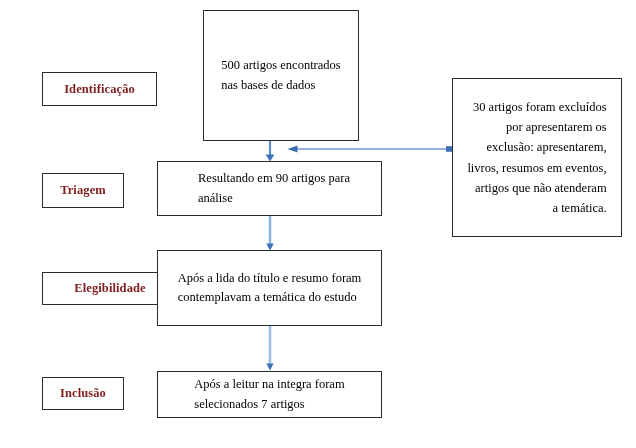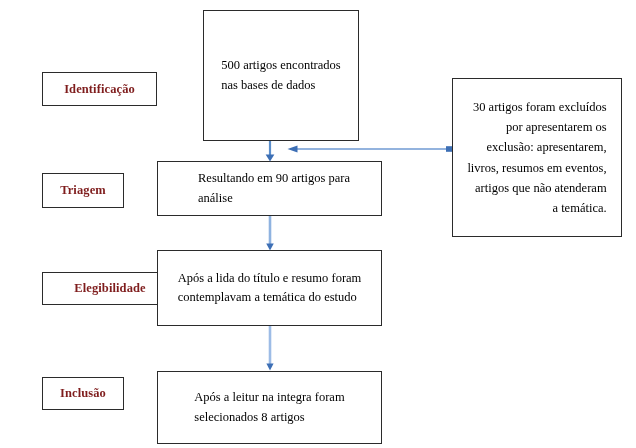--- a/index.html
+++ b/index.html
@@ -118,24 +118,24 @@
     </div>
   </div>
 
   <div class="content-box" style="left:157px; top:250px; width:225px; height:76px;">
     <div>
       <div>Após a lida do título e resumo foram</div>
       <div>contemplavam a temática do estudo</div>
     </div>
   </div>
 
-  <div class="content-box" style="left:157px; top:371px; width:225px; height:73px;">
+  <div class="content-box" style="left:157px; top:371px; width:225px; height:47px;">
     <div>
       <div>Após a leitur na integra foram</div>
-      <div>selecionados 8 artigos</div>
+      <div>selecionados 7 artigos</div>
     </div>
   </div>
 
   <div class="exclusion-box" style="left:452px; top:78px; width:170px; height:159px;">
     <div>
       <div>30 artigos foram excluídos</div>
       <div>por apresentarem os</div>
       <div>exclusão: apresentarem,</div>
       <div>livros, resumos em eventos,</div>
       <div>artigos que não atenderam</div>

